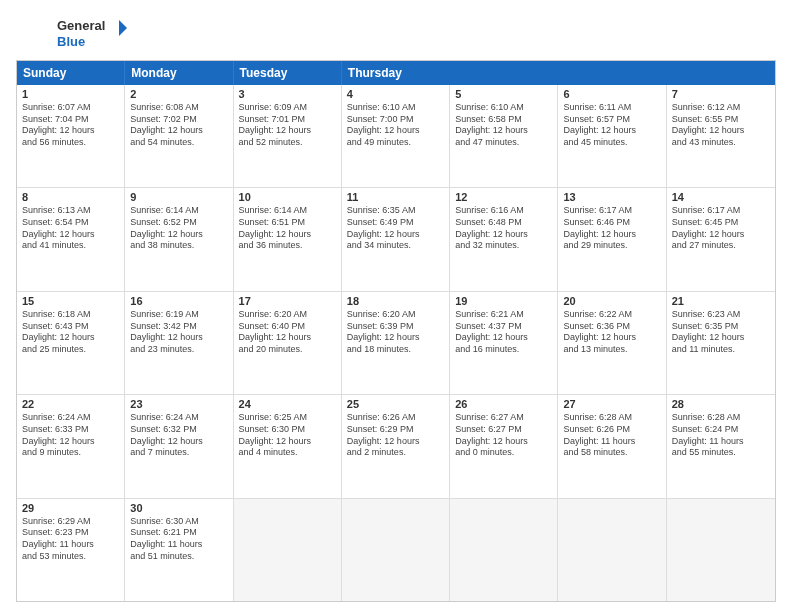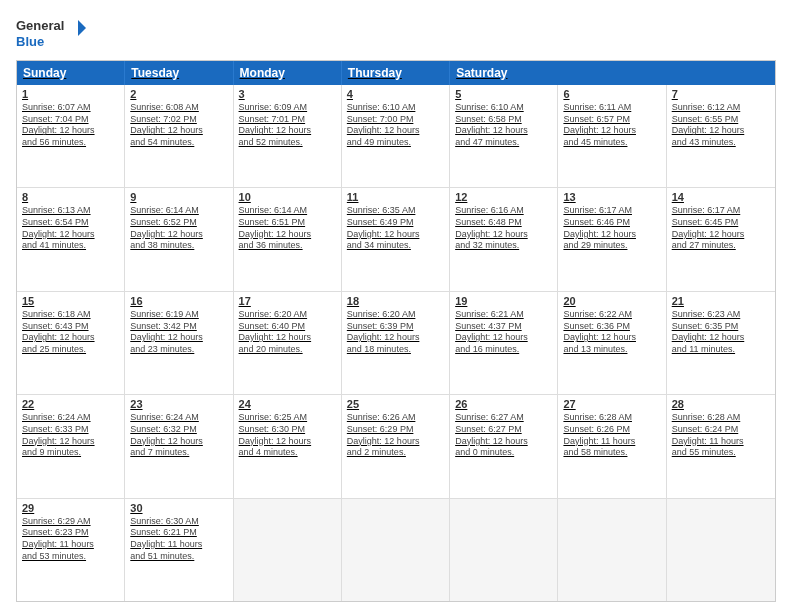--- a/index.html
+++ b/index.html
@@ -19,38 +19,38 @@
     }
     .header {
       display: flex;
       justify-content: space-between;
       align-items: flex-start;
       margin-bottom: 8px;
     }
     .logo {
       display: flex;
       gap: 4px;
+      margin-left: 41px;
     }
     .title-area {
       text-align: right;
     }
     .month-title {
       font-size: 32px;
       font-weight: bold;
       color: #333;
     }
     .location {
       font-size: 14px;
       color: #555;
     }
     .calendar {
       flex: 1;
       display: flex;
       flex-direction: column;
-      text-decoration: underline;
     }
     .cal-header-row {
       display: grid;
       grid-template-columns: repeat(7, 1fr);
       background: #1a6abf;
     }
     .cal-header-cell {
       color: white;
       font-weight: bold;
       font-size: 12px;
@@ -111,24 +111,23 @@
       </div>
     <div class="title-area">
       <div class="month-title"></div>
       <div class="location"></div>
     </div>
   </div>
 
   <div class="calendar outer-border">
     <div class="cal-header-row">
     <div class="cal-header-cell">Sunday</div>
+        <div class="cal-header-cell">Monday</div>
         <div class="cal-header-cell">Tuesday</div>
-        <div class="cal-header-cell">Monday</div>
         <div class="cal-header-cell">Thursday</div>
-        <div class="cal-header-cell">Saturday</div>
       </div>
     <div class="cal-body">
     <div class="cal-row">
           <div class="cal-cell">
             <div class="day-num">1</div>
 <div class="cell-line">Sunrise: 6:07 AM</div>
 <div class="cell-line">Sunset: 7:04 PM</div>
 <div class="cell-line">Daylight: 12 hours</div>
 <div class="cell-line">and 56 minutes.</div>
           </div>

